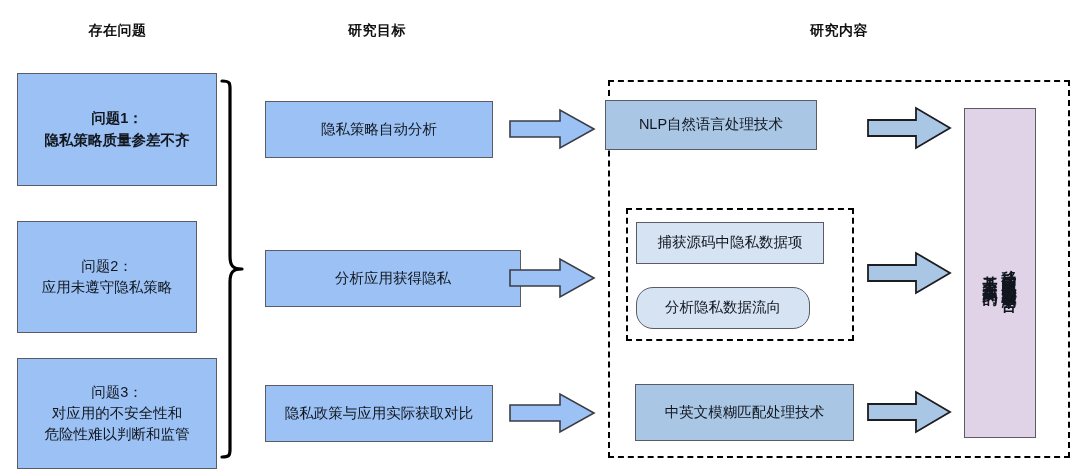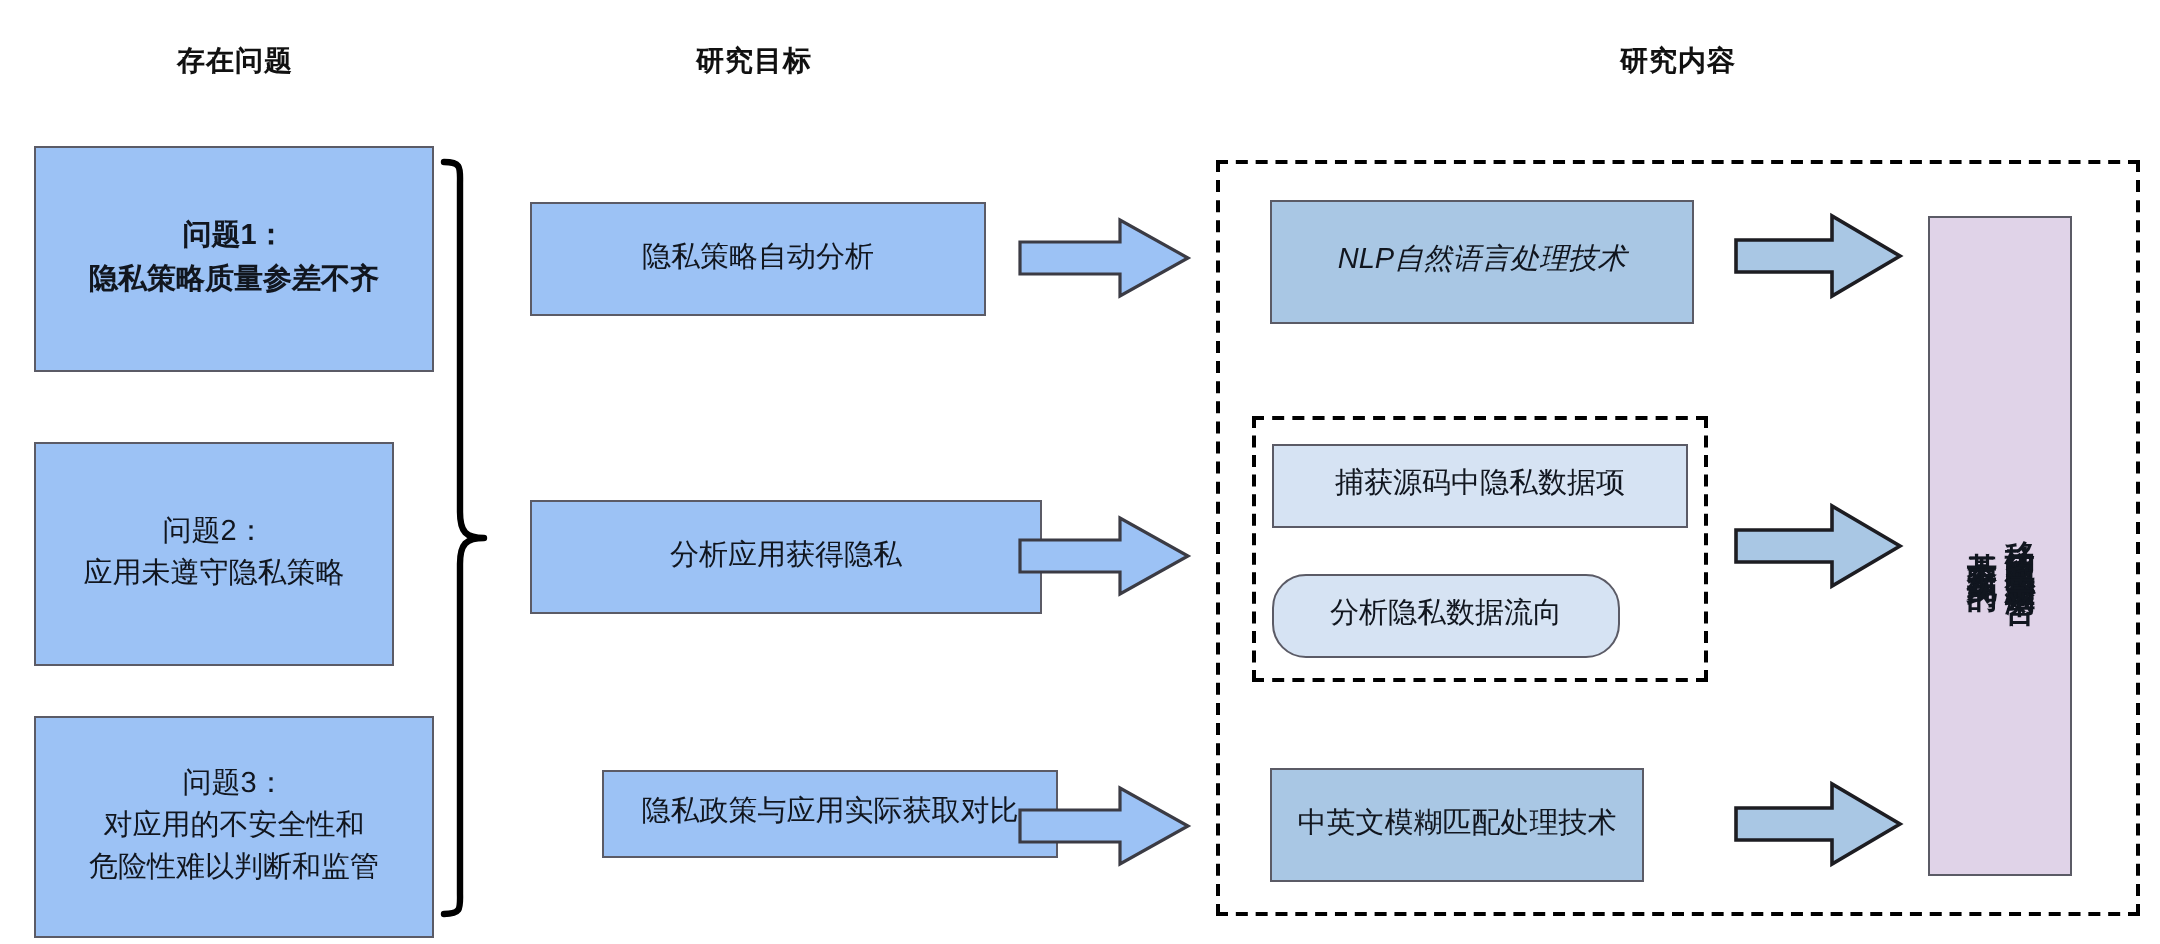--- a/index.html
+++ b/index.html
@@ -55,21 +55,21 @@
   
   #brace{
     position:absolute;
     left:220px; top:78px;
     width:26px; height:382px;
   }
 
   
   #g1{ left:265px; top:101px; width:228px; height:57px; }
   #g2{ left:265px; top:250px; width:256px; height:57px; }
-  #g3{ left:265px; top:385px; width:228px; height:44px;margin-left:36px; }
+  #g3{ left:265px; top:385px; width:228px; height:57px; }
 
   
   .arrow{ position:absolute; }
 
   #a1{ left:508px; top:108px; width:88px; height:42px; }
   #a2{ left:508px; top:257px; width:88px; height:42px; }
   #a3{ left:508px; top:392px; width:88px; height:42px; }
 
   #a4{ left:866px; top:106px; width:86px; height:44px; }
   #a5{ left:866px; top:251px; width:86px; height:44px; }
@@ -84,24 +84,24 @@
     border:2.4px dashed #000000;
   }
   #inner-dash{
     position:absolute;
     left:626px; top:208px;
     width:228px; height:133px;
     box-sizing:border-box;
     border:2.4px dashed #000000;
   }
 
-  #c1{ left:635px; top:100px; width:212px; height:62px;font-style:italic; }
-  #c2{ left:636px; top:222px; width:208px; height:42px; }
+  #c1{ left:605px; top:100px; width:212px; height:50px; }
+  #c2{ left:636px; top:222px; width:188px; height:42px; }
   #c3{ left:636px; top:287px; width:174px; height:42px;border-radius:17px; }
-  #c4{ left:635px; top:384px; width:187px; height:57px; }
+  #c4{ left:635px; top:384px; width:219px; height:57px; }
 
   
   #platform{
     position:absolute;
     left:964px; top:108px;
     width:72px; height:330px;
     box-sizing:border-box;
     border:1.6px solid #5b5b66;
     background:#E0D3E8;
     display:flex;

